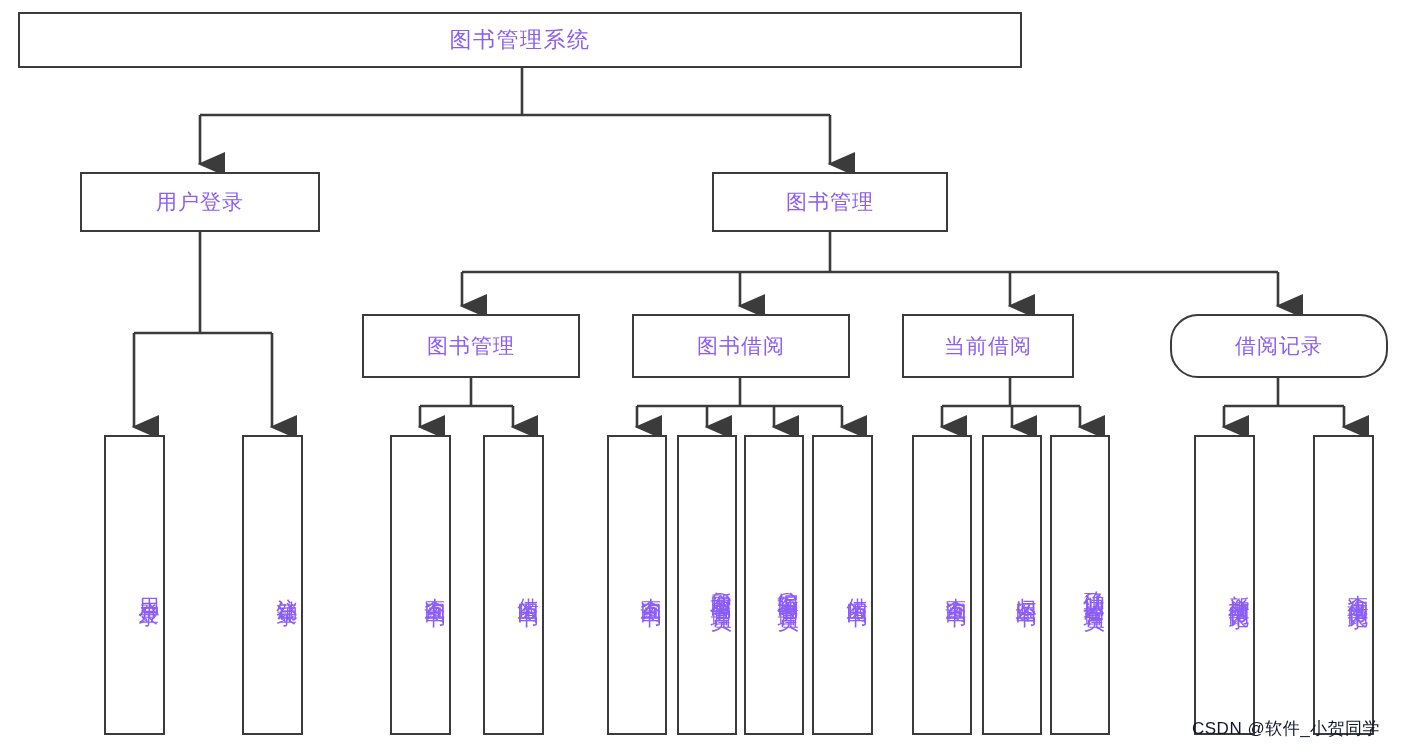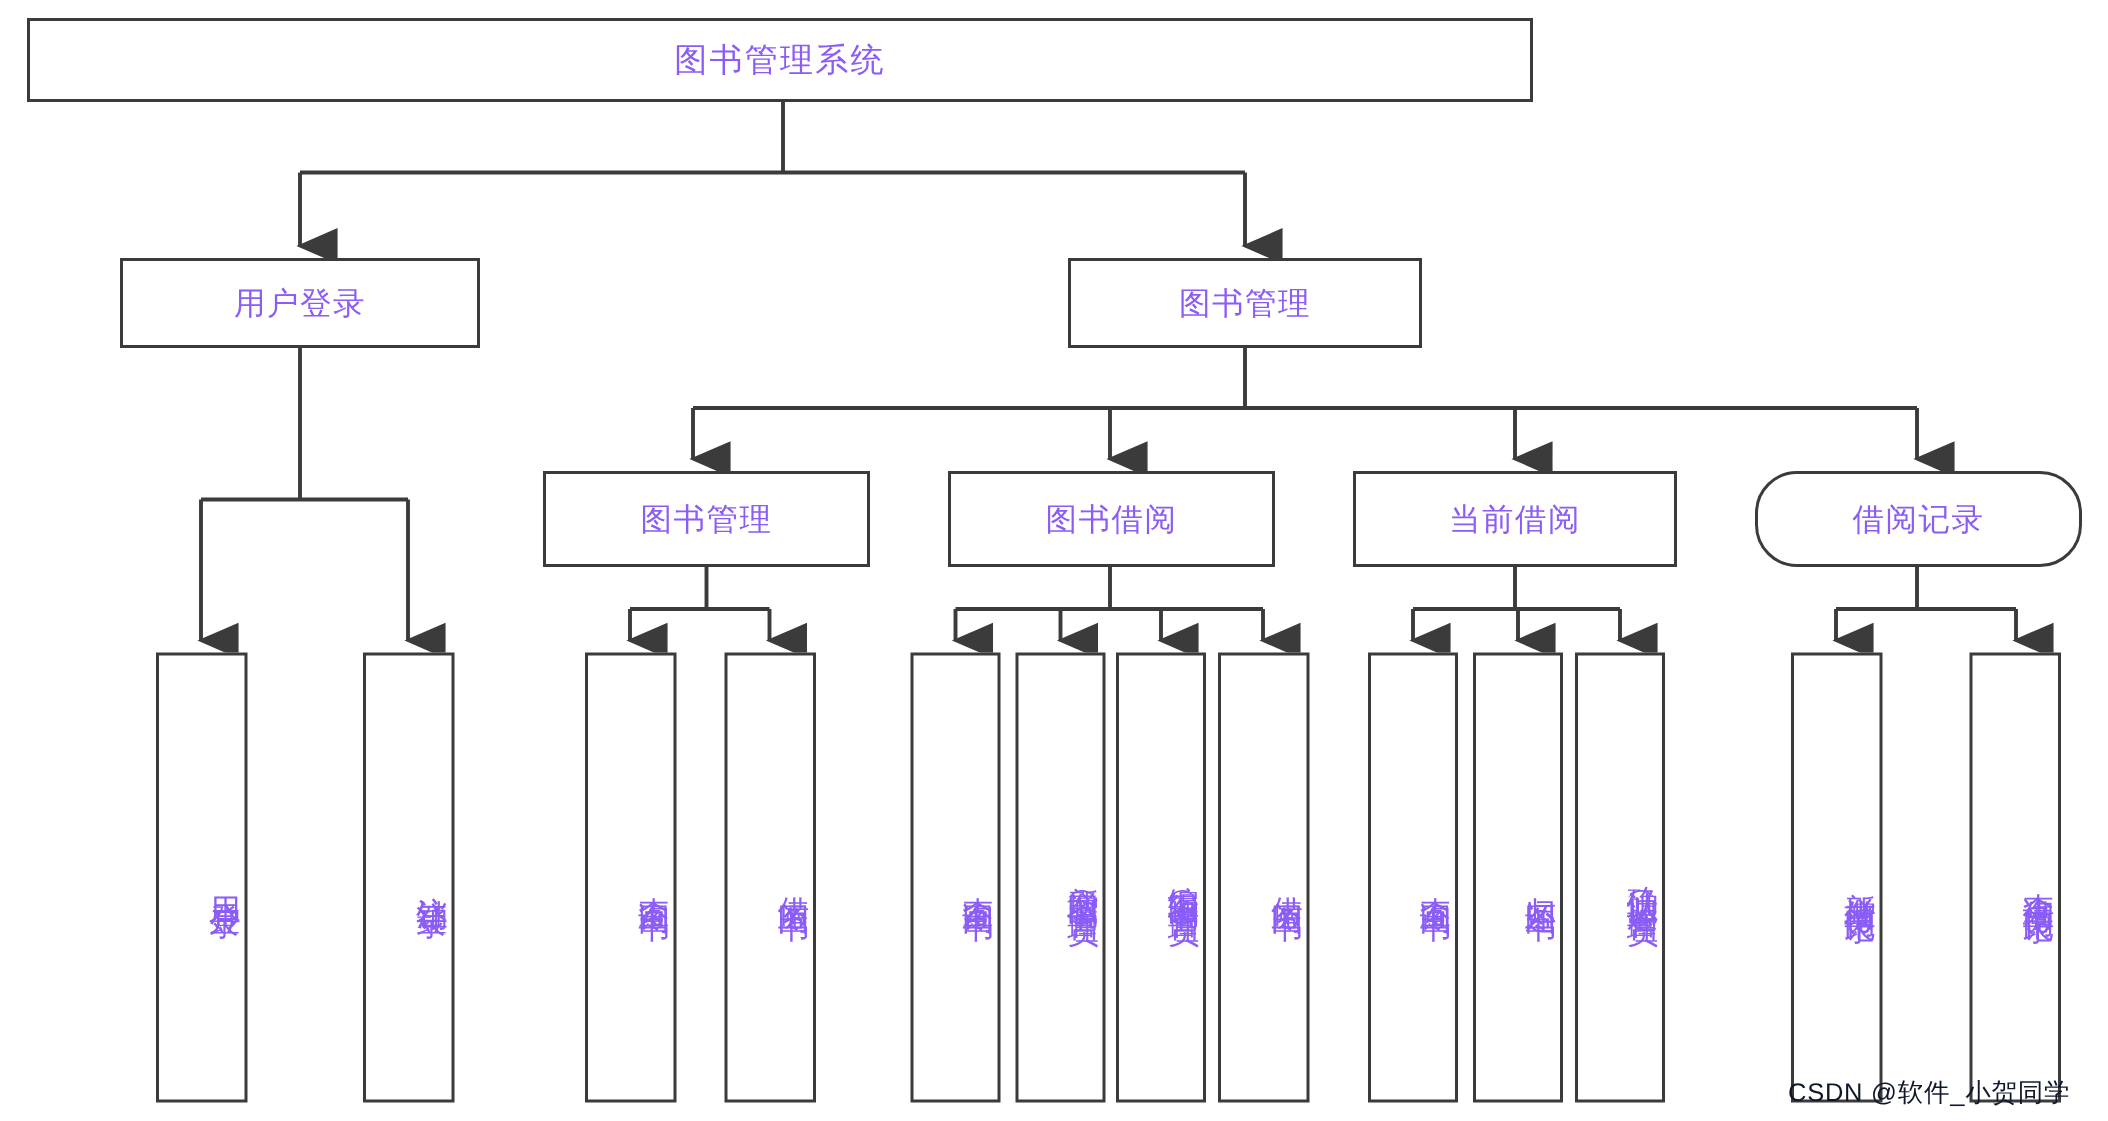--- a/index.html
+++ b/index.html
@@ -132,21 +132,21 @@
   <div class="node h" style="left:712px;top:172px;width:236px;height:60px;">
     <span class="label">图书管理</span>
   </div>
 
   <div class="node h" style="left:362px;top:314px;width:218px;height:64px;">
     <span class="label">图书管理</span>
   </div>
   <div class="node h" style="left:632px;top:314px;width:218px;height:64px;">
     <span class="label">图书借阅</span>
   </div>
-  <div class="node h" style="left:902px;top:314px;width:216px;height:64px;font-family:Liberation Mono, monospace;">
+  <div class="node h" style="left:902px;top:314px;width:172px;height:64px;font-family:Liberation Mono, monospace;">
     <span class="label">当前借阅</span>
   </div>
   <div class="node h" style="left:1170px;top:314px;width:218px;height:64px;border-radius:28px;">
     <span class="label">借阅记录</span>
   </div>
 
   <div class="node v" style="left:104px;top:435px;width:61px;height:300px;">
     <span class="label">用户登录</span>
   </div>
   <div class="node v" style="left:242px;top:435px;width:61px;height:300px;">

